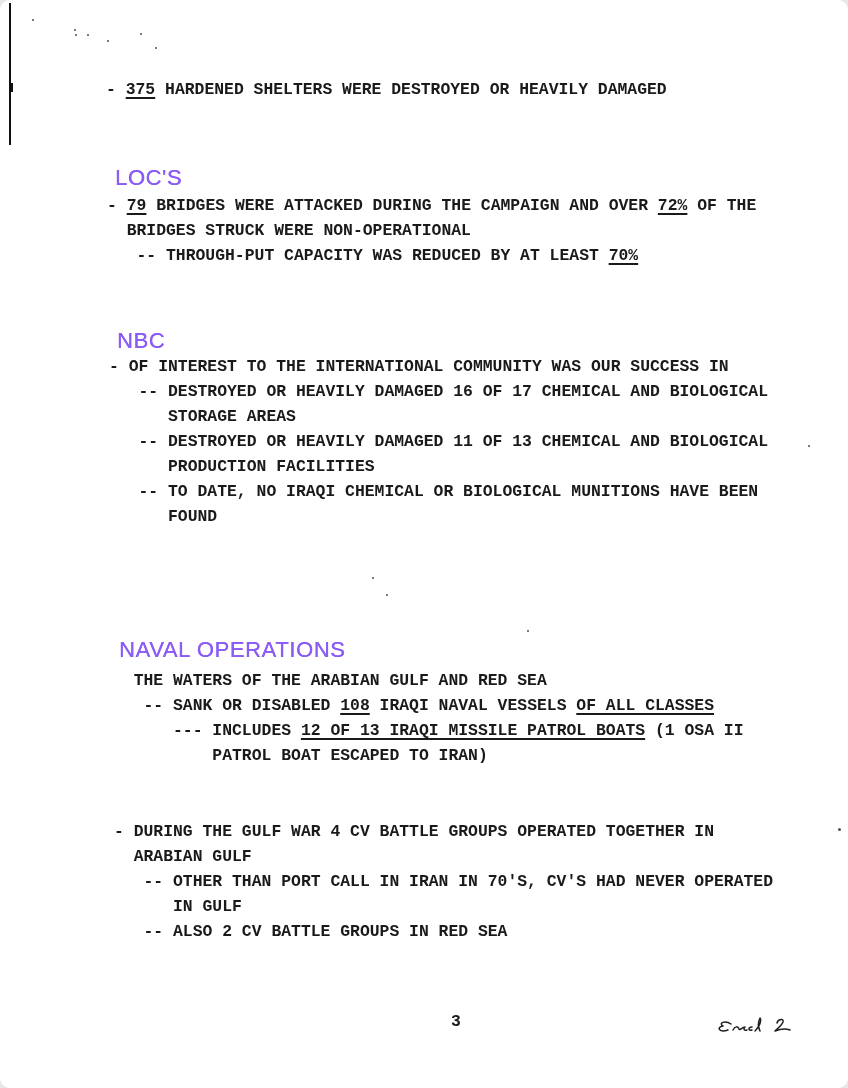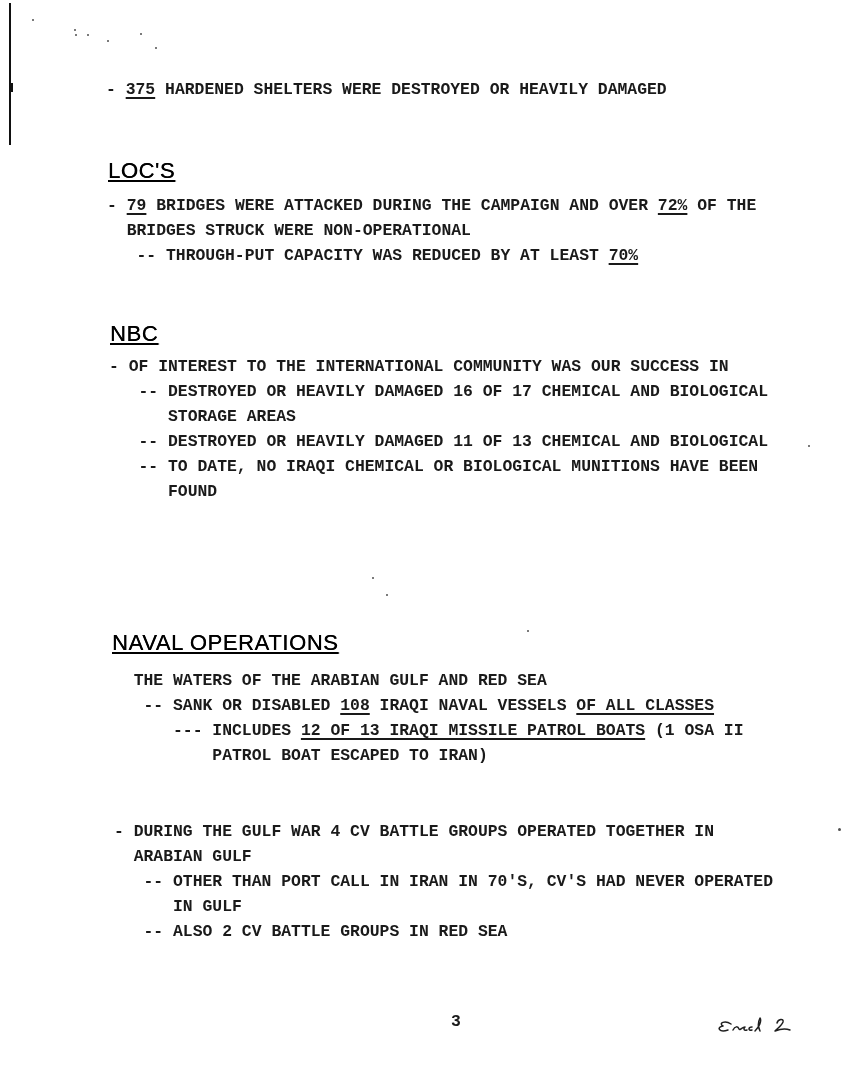--- a/index.html
+++ b/index.html
@@ -4,49 +4,49 @@
 <style>
   html,body{margin:0;padding:0;background:#e8e8e8;}
   .page{
     position:relative;
     width:848px;height:1088px;
     margin:0 auto;
     background:#ffffff;
     overflow:hidden;
     font-family:"Liberation Mono","DejaVu Sans Mono",monospace;
     color:#1a1a1a;
+    border-radius:10px;
   }
   
   .edge-line{position:absolute;background:#111;}
   .speck{position:absolute;background:rgba(35,35,35,.8);border-radius:50%;}
   
   .abs{position:absolute;}
   .group .line{
     white-space:pre;
     font-size:16.4px;
     line-height:25px;
     font-weight:700;
     letter-spacing:0;
   }
   .line .u{
     text-decoration:underline;
     text-decoration-thickness:1.6px;
     text-underline-offset:3px;
   }
   .heading{
-    margin:0;
+    margin:7px;
     font-family:"Liberation Sans","DejaVu Sans",sans-serif;
     font-size:22px;
     line-height:26px;
     font-weight:500;
     letter-spacing:.6px;
-    color:#000000;
+    color:#8b5cf6;
     text-shadow:.3px 0 0 currentColor;
     white-space:pre;
-    text-decoration:underline;
   }
   .page-number{
     position:absolute;
     font-size:16.4px;
     line-height:25px;
     font-weight:700;
   }
   .handwriting{position:absolute;}
   .handwriting path{fill:none;stroke:#1f1f1f;stroke-width:1.5;stroke-linecap:round;stroke-linejoin:round;}
 </style>
@@ -82,20 +82,21 @@
         <div class="line"><span>- </span><span class="u">79</span><span> BRIDGES WERE ATTACKED DURING THE CAMPAIGN AND OVER </span><span class="u">72%</span><span> OF THE</span></div>
         <div class="line"><span>  BRIDGES STRUCK WERE NON-OPERATIONAL</span></div>
         <div class="line"><span>   -- THROUGH-PUT CAPACITY WAS REDUCED BY AT LEAST </span><span class="u">70%</span></div>
       </div>
       <h2 class="heading abs" style="top: 321px; left: 110px;">NBC</h2>
       <div class="group abs" style="top: 354px; left: 109px;">
         <div class="line"><span>- OF INTEREST TO THE INTERNATIONAL COMMUNITY WAS OUR SUCCESS IN</span></div>
         <div class="line"><span>   -- DESTROYED OR HEAVILY DAMAGED 16 OF 17 CHEMICAL AND BIOLOGICAL</span></div>
         <div class="line"><span>      STORAGE AREAS</span></div>
         <div class="line"><span>   -- DESTROYED OR HEAVILY DAMAGED 11 OF 13 CHEMICAL AND BIOLOGICAL</span></div>
+        <div class="line"><span>      PRODUCTION FACILITIES</span></div>
         <div class="line"><span>   -- TO DATE, NO IRAQI CHEMICAL OR BIOLOGICAL MUNITIONS HAVE BEEN</span></div>
         <div class="line"><span>      FOUND</span></div>
       </div>
       <h2 class="heading abs" style="top: 630px; left: 112px; text-align: center;">NAVAL OPERATIONS</h2>
       <div class="group abs" style="top: 668px; left: 114px;">
         <div class="line"><span>  THE WATERS OF THE ARABIAN GULF AND RED SEA</span></div>
         <div class="line"><span>   -- SANK OR DISABLED </span><span class="u">108</span><span> IRAQI NAVAL VESSELS </span><span class="u">OF ALL CLASSES</span></div>
         <div class="line"><span>      --- INCLUDES </span><span class="u">12 OF 13 IRAQI MISSILE PATROL BOATS</span><span> (1 OSA II</span></div>
         <div class="line"><span>          PATROL BOAT ESCAPED TO IRAN)</span></div>
       </div>

